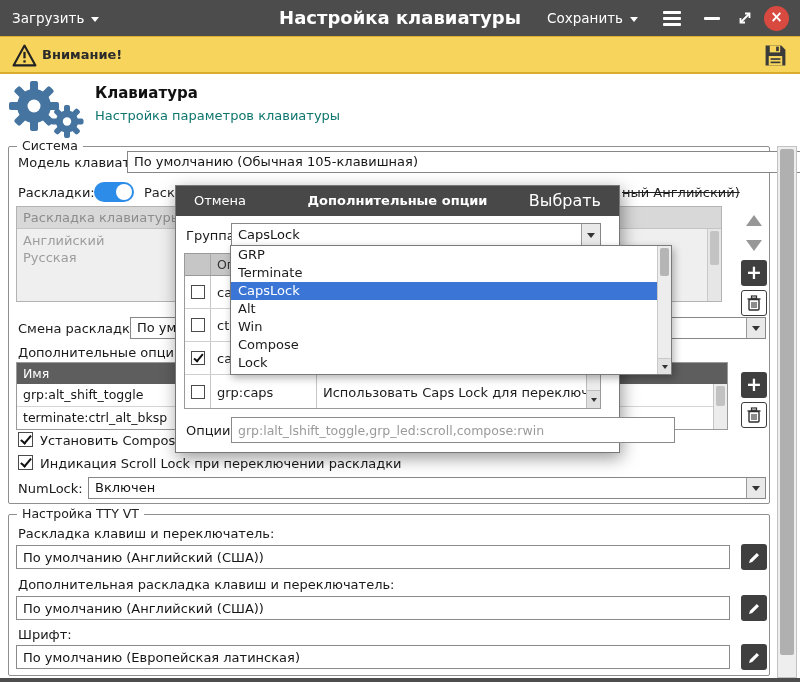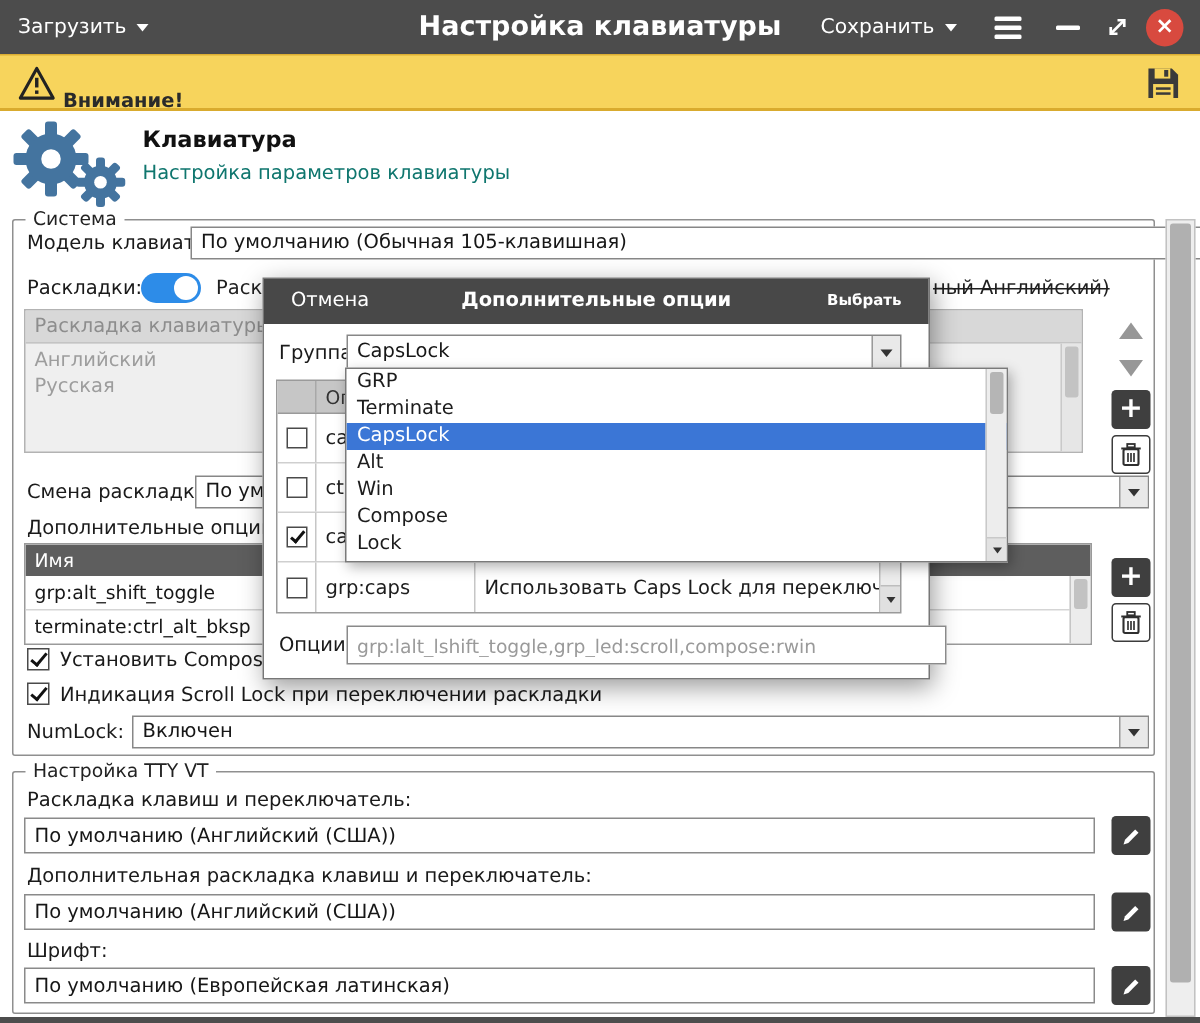--- a/index.html
+++ b/index.html
@@ -15,21 +15,21 @@
   .hamburger{position:absolute;right:115px;top:7px;width:26px;height:22px;cursor:pointer}
   .hbar{position:absolute;left:4px;top:4px;width:18px;height:3px;background:#fff;border-radius:1px;box-shadow:0 6px 0 #fff,0 12px 0 #fff}
   .minimize{position:absolute;right:78px;top:7px;width:20px;height:22px;cursor:pointer}
   .minbar{position:absolute;left:2px;top:10px;width:16px;height:3px;background:#fff;border-radius:1px}
   .expand{position:absolute;right:44px;top:10px;width:20px;height:18px;cursor:pointer}
   .closebtn{position:absolute;right:11px;top:6px;width:25px;height:25px;border-radius:50%;background:#d84a3f;color:#fff;text-align:center;line-height:23px;font-size:15px;font-weight:bold;cursor:pointer}
 
   
   .warnbar{position:absolute;left:0;top:36px;width:800px;height:38px;background:#f7d45c;border-top:1px solid #dcae33;border-bottom:2px solid #d9ab2e}
   .warn-icon{position:absolute;left:12px;top:7px}
-  .warn-text{position:absolute;left:42px;top:13px;line-height:35px;font-weight:bold;color:#2a2a2a}
+  .warn-text{position:absolute;left:42px;top:0;line-height:35px;font-weight:bold;color:#2a2a2a}
   .floppy{position:absolute;right:12px;top:6px;cursor:pointer}
 
   
   .gears{position:absolute;left:6px;top:76px}
   .pg-title{position:absolute;left:95px;top:84px;font-size:15px;font-weight:bold;color:#111}
   .pg-sub{position:absolute;left:95px;top:108px;font-size:13px;color:#0f766e}
 
   
   .panel{position:absolute;border:1px solid #8f8f8f;border-radius:2px;background:#fff}
   .legend{position:absolute;background:#fff;padding:0 5px;font-size:12.5px;color:#222;line-height:14px}
@@ -83,39 +83,39 @@
   
   .main-scroll{position:absolute;left:777px;top:146px;width:20px;height:532px;background:#eeeeee;border:1px solid #c2c2c2}
   .main-thumb{position:absolute;left:2px;top:2px;width:14px;height:506px;background:#b0b0b0;border-radius:2px;cursor:grab}
   .bottom-strip{position:absolute;left:0;top:678px;width:800px;height:4px;background:#4d4d4d}
 
   
   .dialog{position:absolute;left:175px;top:185px;width:445px;height:268px;background:#fff;border:1px solid #777;box-shadow:2px 5px 16px rgba(0,0,0,.4);z-index:20}
   .dlg-header{position:absolute;left:0;top:0;right:0;height:30px;background:#484848}
   .dlg-cancel{position:absolute;left:18px;line-height:30px;color:#fff;font-size:13px;cursor:pointer}
   .dlg-title{position:absolute;left:50%;transform:translateX(-50%);line-height:30px;color:#fff;font-size:13px;font-weight:bold;white-space:nowrap}
-  .dlg-select{position:absolute;right:18px;line-height:30px;color:#fff;font-size:10px;font-weight:bold;cursor:pointer}
+  .dlg-select{position:absolute;right:18px;line-height:30px;color:#fff;font-size:16px;font-weight:normal;cursor:pointer}
   .dlg-lbl{position:absolute;font-size:13px;color:#1a1a1a}
   .combo.h24{height:24px}
   .combo.h24 .combo-val{line-height:22px}
 
   .dlg-table{position:absolute;left:8px;top:67px;width:417px;height:156px;border:1px solid #9a9a9a;background:#fff;overflow:hidden}
   .dt-header{display:flex;height:22px;background:#c6c6c6;border-bottom:1px solid #9a9a9a}
   .dt-hcb{width:26px;border-right:1px solid #a8a8a8}
   .dt-hname{flex:1;line-height:21px;padding-left:6px;font-size:12.5px;color:#333}
   .dt-row{display:flex;height:33px;border-bottom:1px solid #cfcfcf;align-items:stretch}
   .dt-row.last{height:34px;border-bottom:none}
   .dt-cbcell{width:26px;border-right:1px solid #c6c6c6;display:flex;align-items:center;justify-content:center}
   .dt-namecell{width:106px;border-right:1px solid #c6c6c6;display:flex;align-items:center;padding-left:6px;font-size:13px;color:#1c1c1c;white-space:nowrap;overflow:hidden}
   .dt-desccell{flex:1;display:flex;align-items:center;padding-left:6px;font-size:13px;color:#1c1c1c;white-space:nowrap;overflow:hidden}
   .dt-scroll{position:absolute;right:0;top:22px;bottom:0;width:14px;background:#ececec;border-left:1px solid #bdbdbd}
   .dt-thumb{position:absolute;left:2px;right:2px;top:2px;height:34px;background:#c4c4c4;border-radius:2px}
   .dt-down{position:absolute;left:0;right:0;bottom:0;height:18px;background:#e0e0e0;border-top:1px solid #bdbdbd;display:flex;align-items:center;justify-content:center;cursor:pointer}
 
-  .opts-input{position:absolute;left:55px;top:231px;width:400px;height:26px;border:1px solid #8a8a8a;background:#fff;color:#9a9a9a;font-size:12.5px;padding:0 6px;font-family:"DejaVu Sans",sans-serif}
+  .opts-input{position:absolute;left:55px;top:231px;width:444px;height:26px;border:1px solid #8a8a8a;background:#fff;color:#9a9a9a;font-size:12.5px;padding:0 6px;font-family:"DejaVu Sans",sans-serif}
 
   
   .dropdown-list{position:absolute;left:230px;top:245px;width:442px;height:130px;background:#fff;border:1px solid #7a7a7a;box-shadow:2px 3px 8px rgba(0,0,0,.3);z-index:30;overflow:hidden}
   .dd-item{height:18px;line-height:18px;padding-left:7px;font-size:13px;color:#1c1c1c;cursor:pointer;white-space:nowrap}
   .dd-item.selected{background:#3b76d6;color:#fff}
   .dd-scroll{position:absolute;right:0;top:0;bottom:0;width:14px;background:#ededed;border-left:1px solid #c9c9c9}
   .dd-thumb{position:absolute;left:2px;right:2px;top:2px;height:28px;background:#b5b5b5;border-radius:2px}
   .dd-down{position:absolute;left:0;right:0;bottom:0;height:16px;background:#e2e2e2;border-top:1px solid #c9c9c9;display:flex;align-items:center;justify-content:center;cursor:pointer}
 </style>
 </head>

